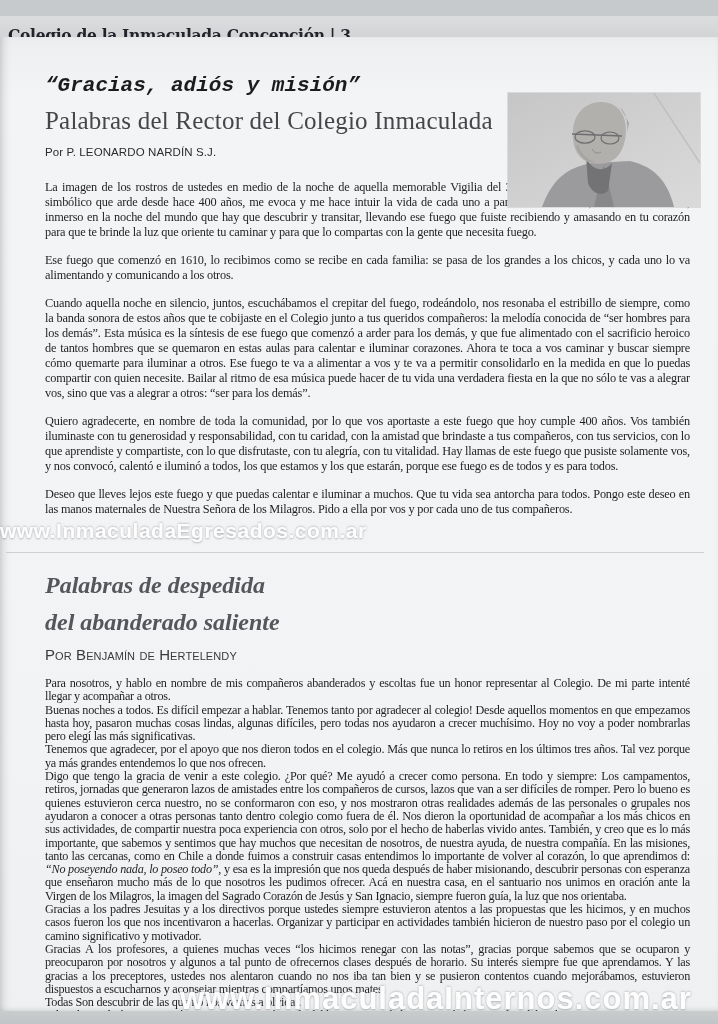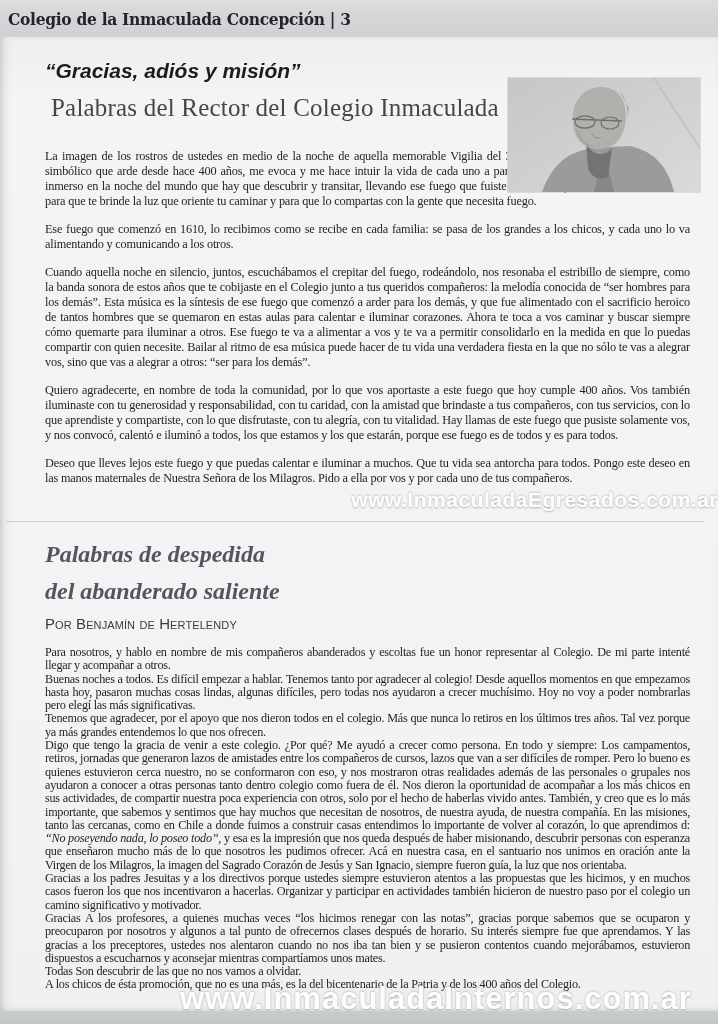--- a/index.html
+++ b/index.html
@@ -7,21 +7,21 @@
     width:718px;height:1024px;
     background:#c7cacc;
     font-family:"Liberation Serif",serif;
     position:relative;
     overflow:hidden;
   }
   .page{position:absolute;inset:0;overflow:hidden;}
 
   
   .header-band{
-    position:absolute;top:0;left:0;right:0;height:37px;
+    position:absolute;top:16px;left:0;right:0;height:37px;
     background:linear-gradient(180deg,#dcdddf 0%,#d2d4d6 55%,#cfd1d3 100%);
     display:flex;align-items:center;
   }
   .header-title{
     font-family:"DejaVu Serif",serif;
     font-weight:bold;
     font-size:15.5px;
     letter-spacing:-0.3px;
     color:#23232b;
     padding-left:8px;
@@ -31,27 +31,27 @@
   
   .paper{
     position:absolute;top:37px;left:0;right:0;bottom:13px;
     background:linear-gradient(180deg,#eceeef 0%,#f3f4f5 6%,#f2f3f4 70%,#eff0f1 100%);
     box-shadow:inset 7px 0 8px -5px rgba(110,115,120,0.35), inset 0 -3px 4px -2px rgba(140,145,148,0.25);
     overflow:hidden;
   }
   .article{position:relative;padding:0 28px 0 45px;}
 
   .kicker{
-    margin:21px 0 4px 0;
-    font-family:Liberation Sans, sans-serif;
+    margin:36px 0 4px 0;
+    font-family:Liberation Mono, monospace;
     font-style:italic;font-weight:bold;
     font-size:21px;line-height:25px;
     color:#1c1c1f;
   }
-  .title{margin:6px;font-weight:normal;}
+  .title{margin:0;font-weight:normal;}
   .title-line{
     display:block;
     font-family:"Liberation Serif",serif;
     font-size:25px;line-height:38px;
     color:#46464a;
     letter-spacing:0.2px;
   }
   .byline{
     margin-top:6px;
     font-family:"Liberation Sans",sans-serif;
@@ -82,24 +82,23 @@
 
   .watermark{
     font-family:"Liberation Sans",sans-serif;
     font-weight:bold;
     color:rgba(255,255,255,0.93);
     text-shadow:0 0 1px rgba(255,255,255,0.6), 0 1px 2px rgba(125,130,136,0.55), 0 -1px 2px rgba(125,130,136,0.35);
     white-space:nowrap;
   }
   .watermark-mid{
     margin-top:2px;
-    text-align:right;
+    text-align:left;
     font-size:21px;
     letter-spacing:0.5px;
-    padding-left:40px;
   }
   .divider{
     border:none;border-top:1px solid #ced1d3;
     margin:9px 14px 0 6px;
   }
 
   .article-2 .title-2{margin:14px 0 0 0;}
   .title-2-line{
     display:block;
     font-family:"Liberation Serif",serif;
@@ -131,20 +130,21 @@
     <span class="header-title">Colegio de la Inmaculada Concepción | 3</span>
   </div>
 
   <div class="paper">
 
     <section class="article article-1">
       <h2 class="kicker">“Gracias, adiós y misión”</h2>
       <h1 class="title">
         <span class="title-line">Palabras del Rector del Colegio Inmaculada</span>
       </h1>
+      <div class="byline">Por P. LEONARDO NARDÍN S.J.</div>
 
       <figure class="photo">
         <svg width="192" height="114" viewBox="0 0 192 114" xmlns="http://www.w3.org/2000/svg">
           <defs>
             <linearGradient id="wallg" x1="0" y1="0" x2="1" y2="1">
               <stop offset="0" stop-color="#c6c6c6"></stop>
               <stop offset="0.6" stop-color="#d2d2d2"></stop>
               <stop offset="1" stop-color="#dadada"></stop>
             </linearGradient>
           </defs>

